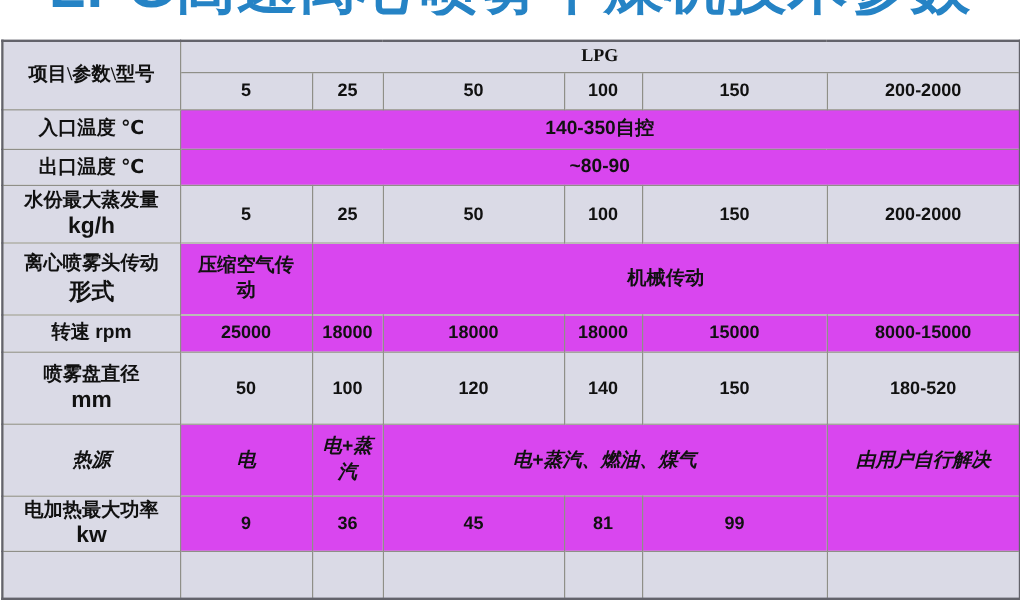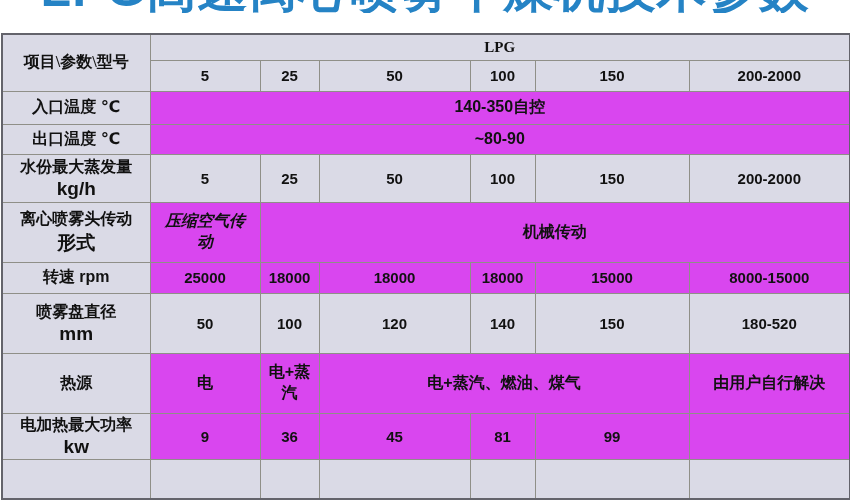--- a/index.html
+++ b/index.html
@@ -52,32 +52,32 @@
     color: #111111;
     padding: 1px 2px;
     overflow: hidden;
   }
   .lav { background: #dadae6; }
   .crm { background: #d946ef; }
   .lbl { font-size: 16px; }
   .num { font-size: 15px; }
   .txt { font-size: 16px; }
   .unit-line { font-size: 19px; }
-  .wrap-narrow { width: 95px; margin: 0 auto; font-style: italic; }
+  .wrap-narrow { width: 95px; margin: 0 auto; }
   .wrap-solve  { width: 112px; margin: 0 auto; text-align: right; }
   
   .r-lpg    { height: 26px; font-family: Liberation Serif, serif; }
   .r-models { height: 31px; }
   .r-inlet  { height: 33px; }
   .r-outlet { height: 30px; }
   .r-evap   { height: 48px; }
   .r-drive  { height: 60px; }
   .r-speed  { height: 31px; }
   .r-disc   { height: 60px; }
-  .r-heat   { height: 60px; }
+  .r-heat   { height: 60px; font-style: italic; }
   .r-power  { height: 44px; }
   .r-part   { height: 40px; }
 </style>
 </head>
 <body>
 
 <div class="page">
 
   <div class="title-clip">
     <div class="title-text">LPG高速离心喷雾干燥机技术参数</div>

